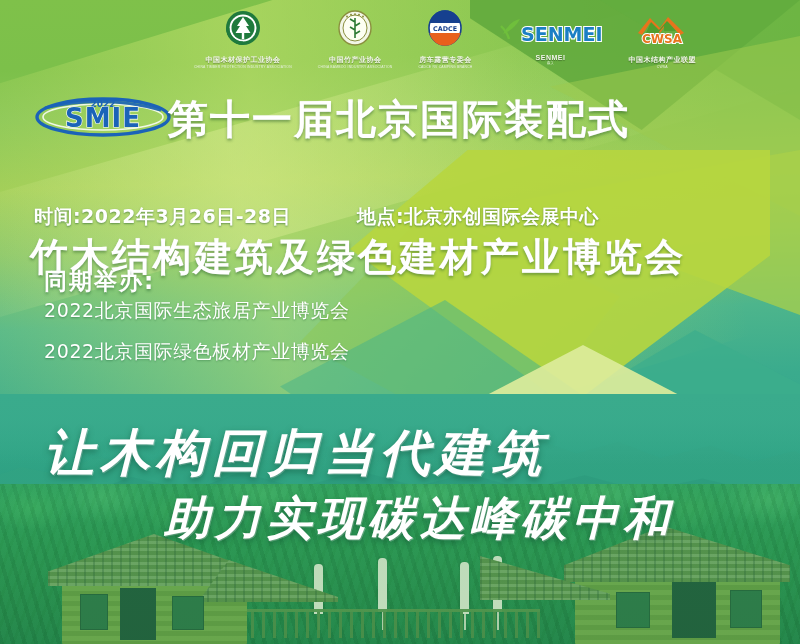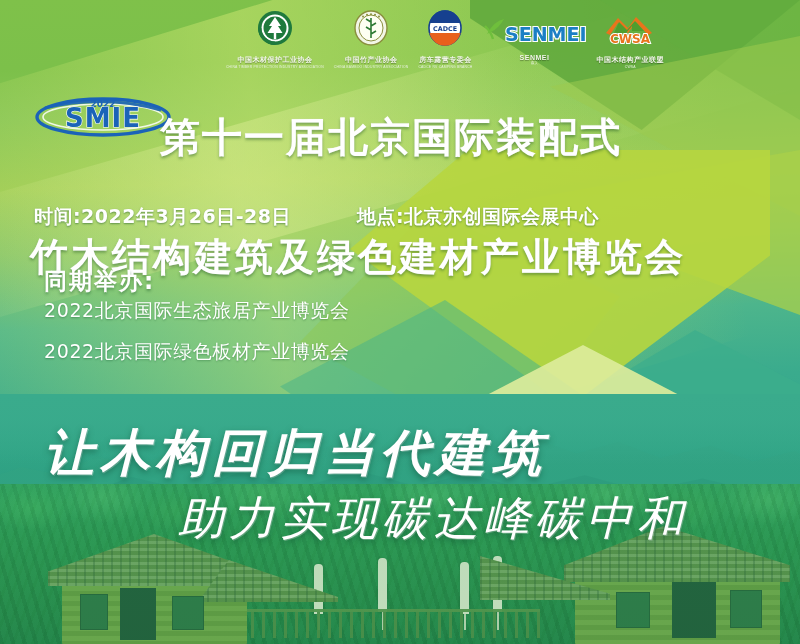--- a/index.html
+++ b/index.html
@@ -167,46 +167,45 @@
     background:linear-gradient(180deg, rgba(50,165,140,.55) 0%, rgba(40,160,125,.22) 30%, rgba(30,150,110,.10) 60%, rgba(25,140,100,.08) 100%);
   }
   .photo-fade{
     position:absolute;left:0;right:0;top:0;height:70px;
     background:linear-gradient(180deg,#3aab8c 0%, rgba(58,171,140,.85) 35%, rgba(58,171,140,0) 100%);
   }
 
   
   .logo-strip{
     position:absolute;top:8px;left:0;right:0;height:62px;
-    display:flex;align-items:center;justify-content:center;gap:10px;
+    display:flex;align-items:center;justify-content:center;gap:26px;
     padding-left:90px;
   }
   .logo{position:relative;display:flex;flex-direction:column;align-items:center;justify-content:center;}
   .lg-mark{position:relative;display:block;}
   .lg-cap{
     font-size:7px;letter-spacing:.5px;color:#f2f7ea;margin-top:2px;white-space:nowrap;
     text-shadow:0 1px 1px rgba(0,0,0,.35);font-weight:bold;
   }
   .lg-sub{font-size:3.4px;letter-spacing:.2px;color:#e7f0dd;white-space:nowrap;}
 
   
   .smie{
     position:absolute;left:33px;top:94px;width:140px;height:44px;text-align:right;
   }
   .smie svg{display:block;}
 
   
   .title-wrap{position:absolute;left:0;right:0;top:92px;}
   .title1{
-    position:absolute;left:160px;top:0;
+    position:absolute;left:168px;top:0;
     font-size:40px;font-weight:bold;color:#ffffff;letter-spacing:2px;
     font-family:Liberation Serif, serif;
     text-shadow:0 2px 3px rgba(25,80,30,.45), 0 0 1px rgba(255,255,255,.8);
     white-space:nowrap;
-    margin-top:18px;
   }
   .title2{
     position:absolute;left:30px;top:140px;
     font-size:38px;font-weight:bold;color:#ffffff;letter-spacing:3px;
     font-family:"DejaVu Sans","Liberation Sans",sans-serif;
     text-shadow:0 2px 3px rgba(25,80,30,.45), 0 0 1px rgba(255,255,255,.8);
     white-space:nowrap;
   }
 
   
@@ -236,22 +235,22 @@
   
   .slogan1{
     position:absolute;left:44px;top:420px;
     font-size:50px;font-weight:bold;color:#ffffff;letter-spacing:6px;
     font-family:"DejaVu Serif","Liberation Serif",serif;
     font-style:italic;
     text-shadow:0 3px 6px rgba(10,70,45,.5), 1px 1px 0 rgba(255,255,255,.35);
     white-space:nowrap;
   }
   .slogan2{
-    position:absolute;left:178px;top:488px;
-    font-size:46px;font-weight:normal;color:#ffffff;letter-spacing:5px;
+    position:absolute;left:164px;top:488px;
+    font-size:46px;font-weight:bold;color:#ffffff;letter-spacing:5px;
     font-family:"DejaVu Serif","Liberation Serif",serif;
     font-style:italic;
     text-shadow:0 3px 6px rgba(10,70,45,.5), 1px 1px 0 rgba(255,255,255,.35);
     white-space:nowrap;
   }
 </style>
 </head>
 <body>
 
 <div class="poster">

